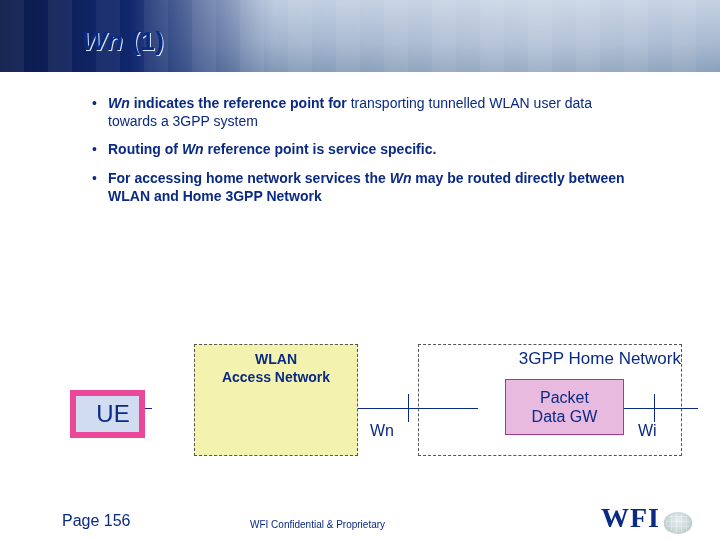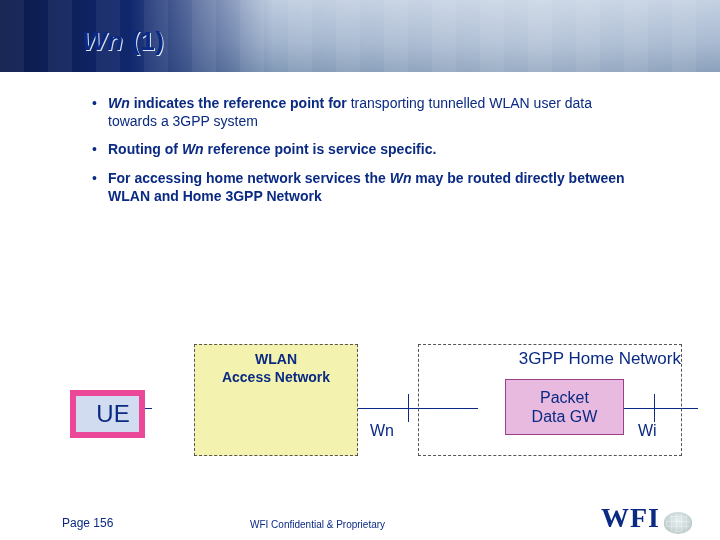--- a/index.html
+++ b/index.html
@@ -165,21 +165,21 @@
   .footer {
     position: absolute;
     bottom: 8px;
     left: 0; right: 0;
     height: 30px;
   }
   .page-num {
     position: absolute;
     left: 62px;
     bottom: 2px;
-    font-size: 12px;
+    font-size: 16px;
     color: #0a2a83;
     text-align: center;
   }
   .confidential {
     position: absolute;
     left: 250px;
     bottom: 2px;
     font-size: 10px;
     color: #0a2a83;
   }

